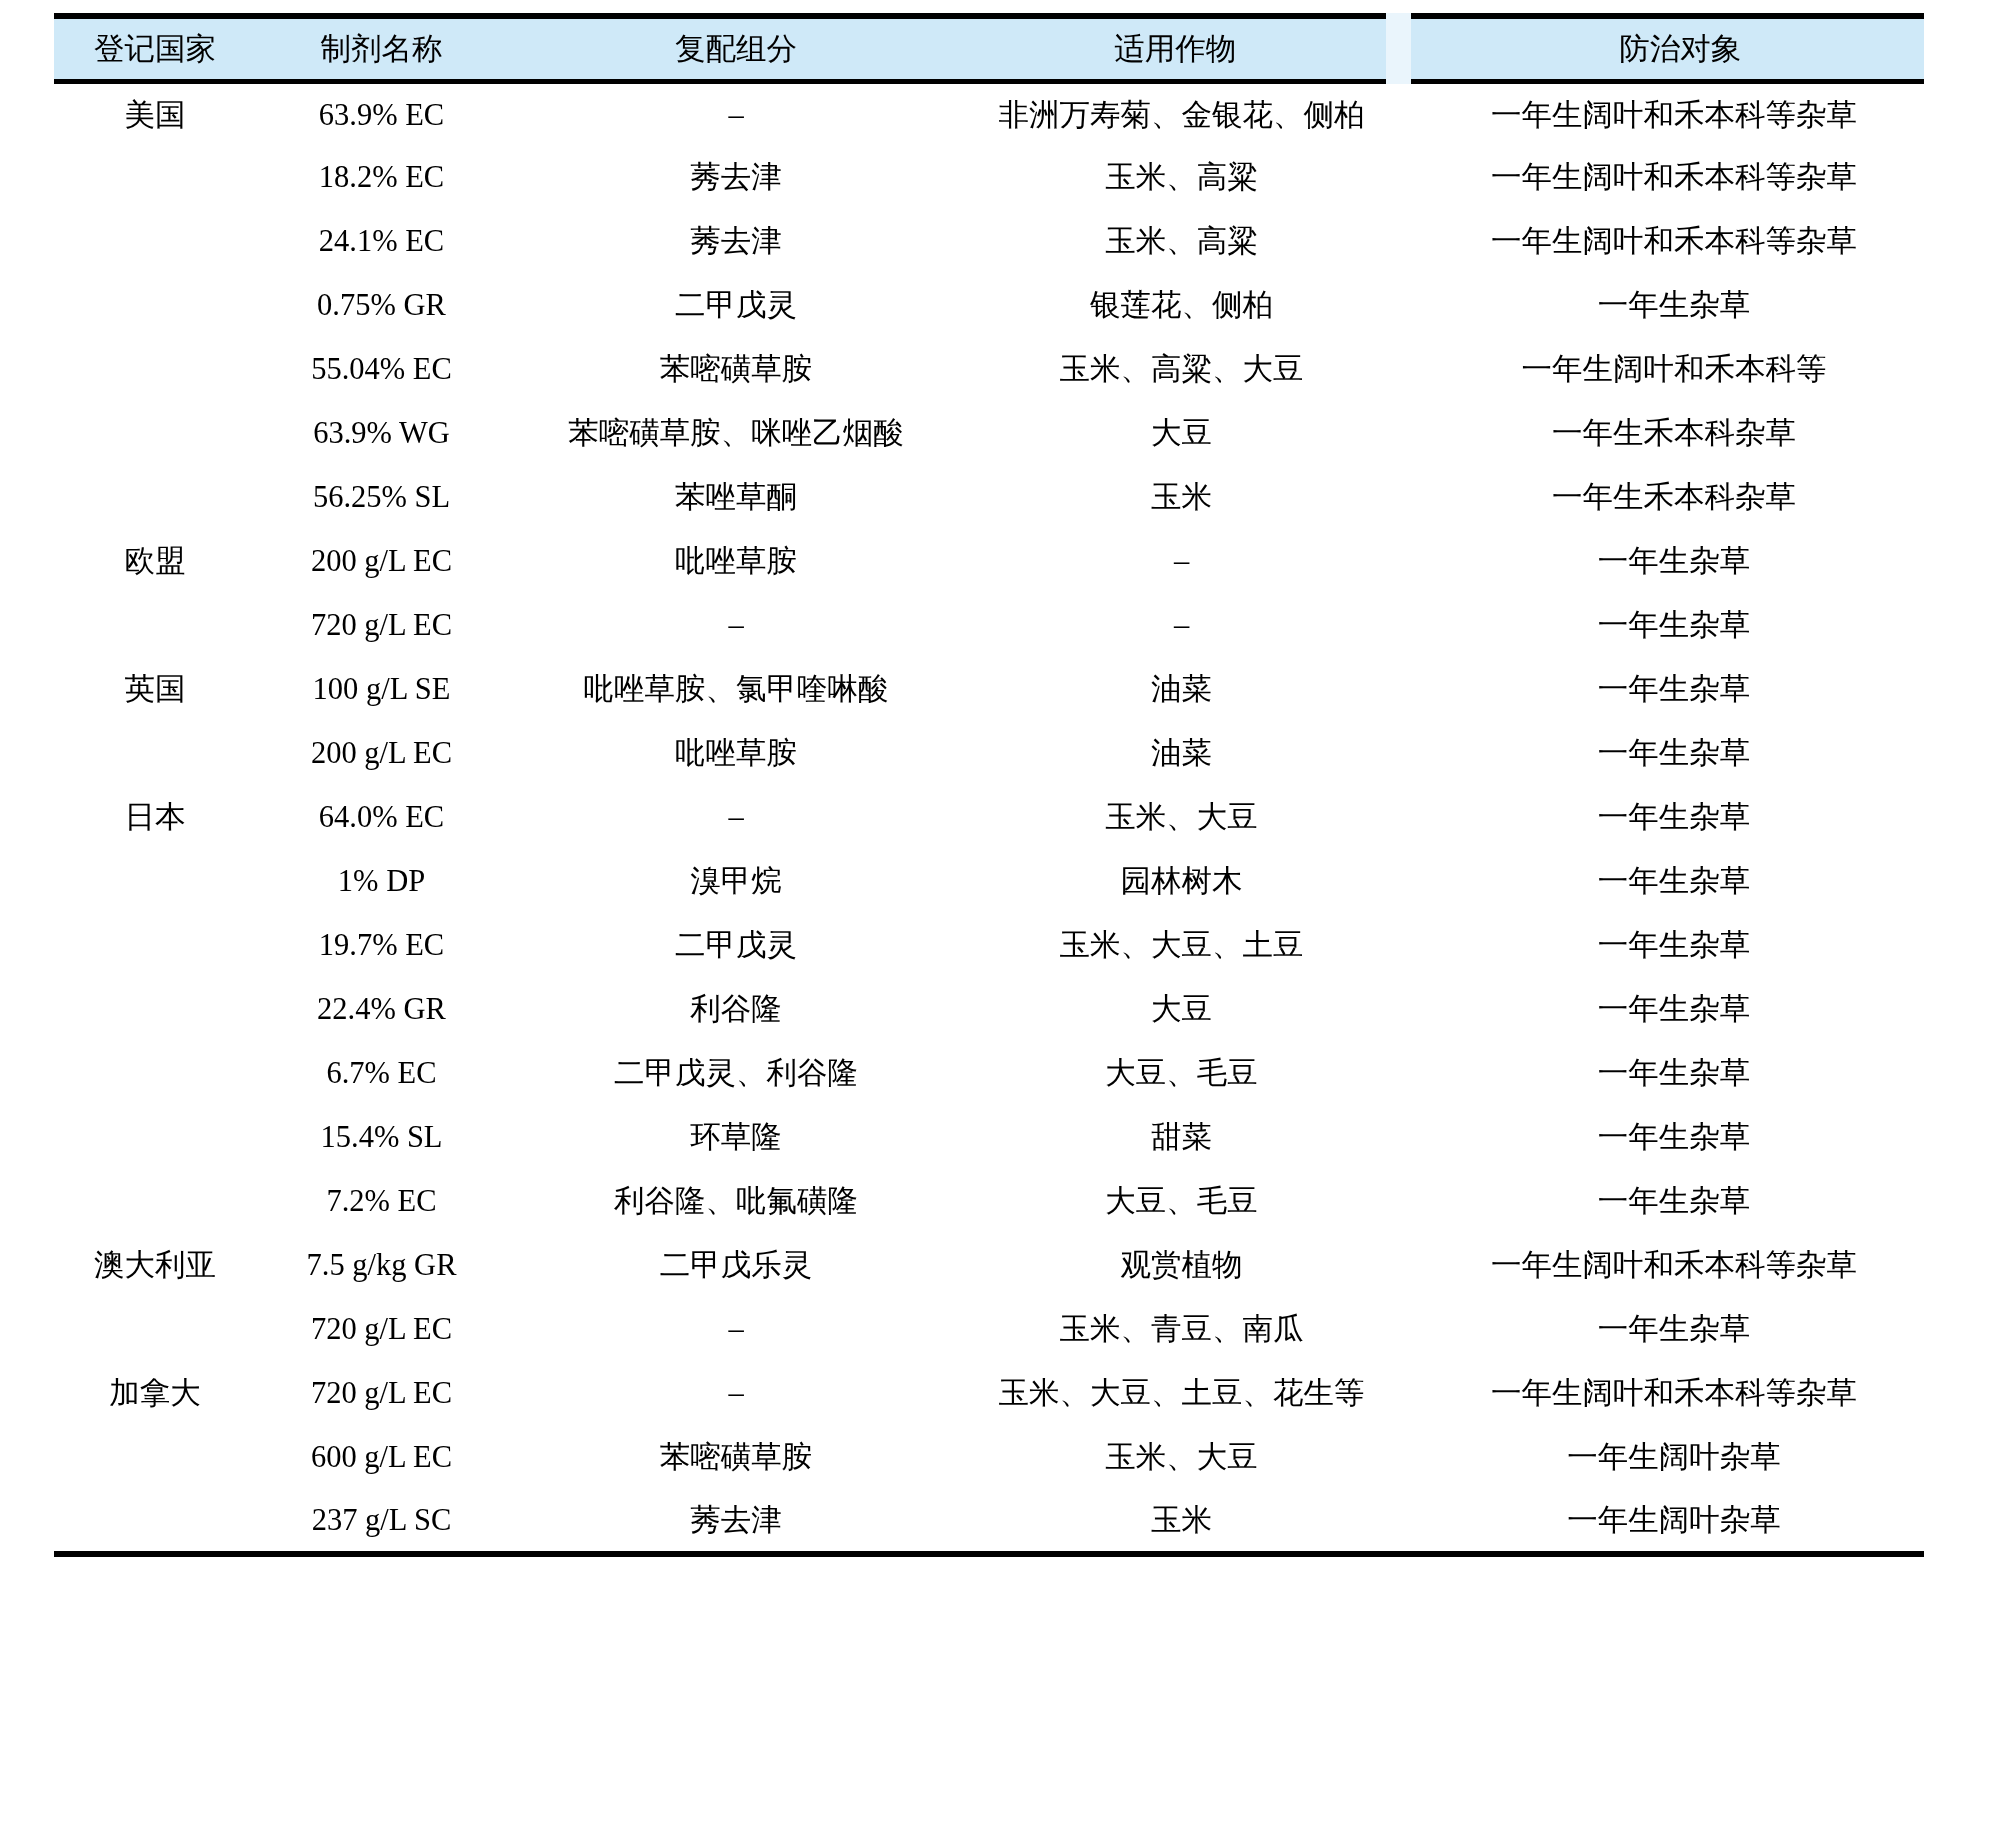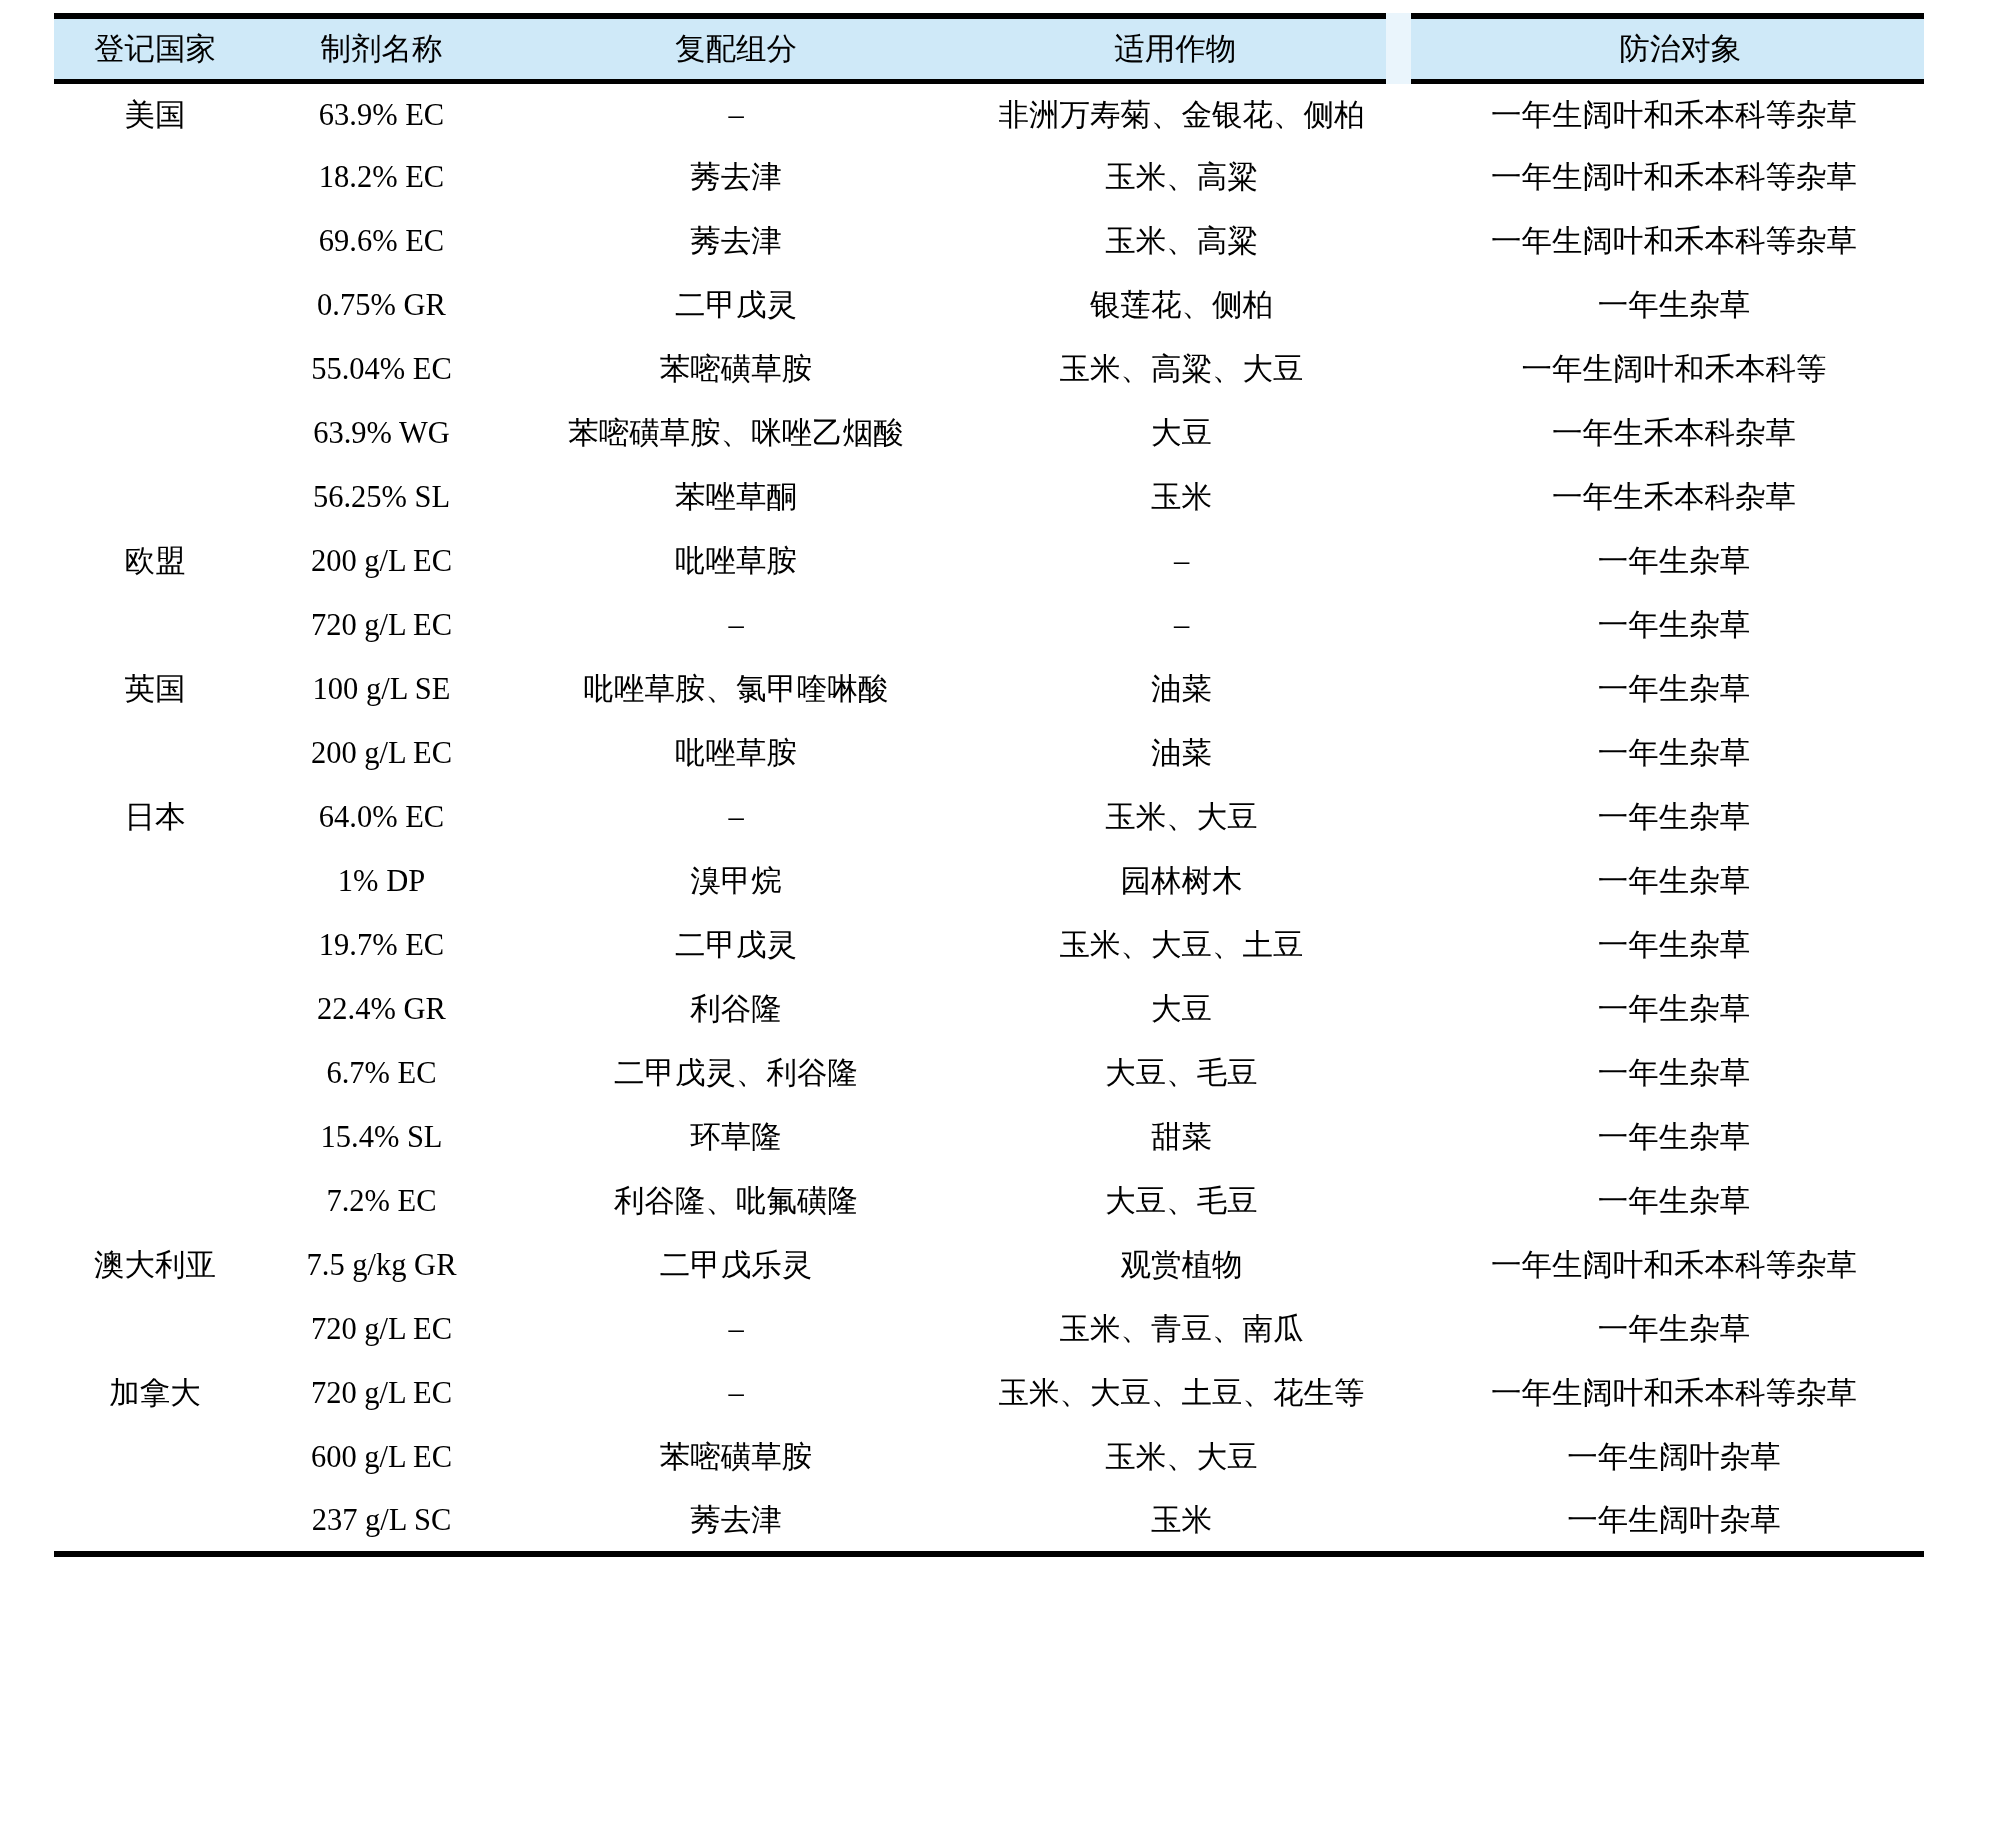--- a/index.html
+++ b/index.html
@@ -74,21 +74,21 @@
         </tr>
         <tr>
           <td></td>
           <td>18.2% EC</td>
           <td>莠去津</td>
           <td>玉米、高粱</td>
           <td>一年生阔叶和禾本科等杂草</td>
         </tr>
         <tr>
           <td></td>
-          <td>69.6% EC</td>
+          <td>24.1% EC</td>
           <td>莠去津</td>
           <td>玉米、高粱</td>
           <td>一年生阔叶和禾本科等杂草</td>
         </tr>
         <tr>
           <td></td>
           <td>0.75% GR</td>
           <td>二甲戊灵</td>
           <td>银莲花、侧柏</td>
           <td>一年生杂草</td>

